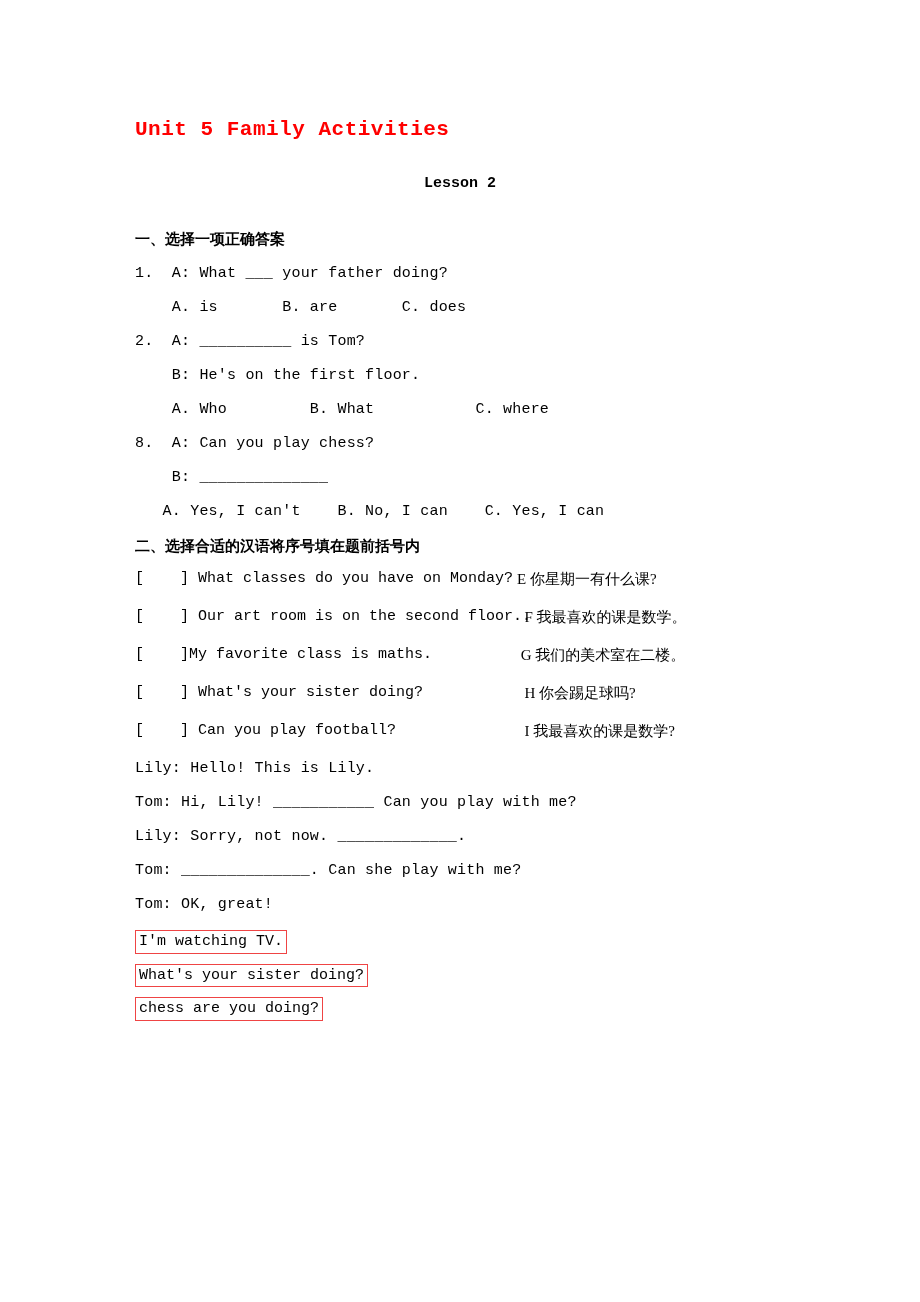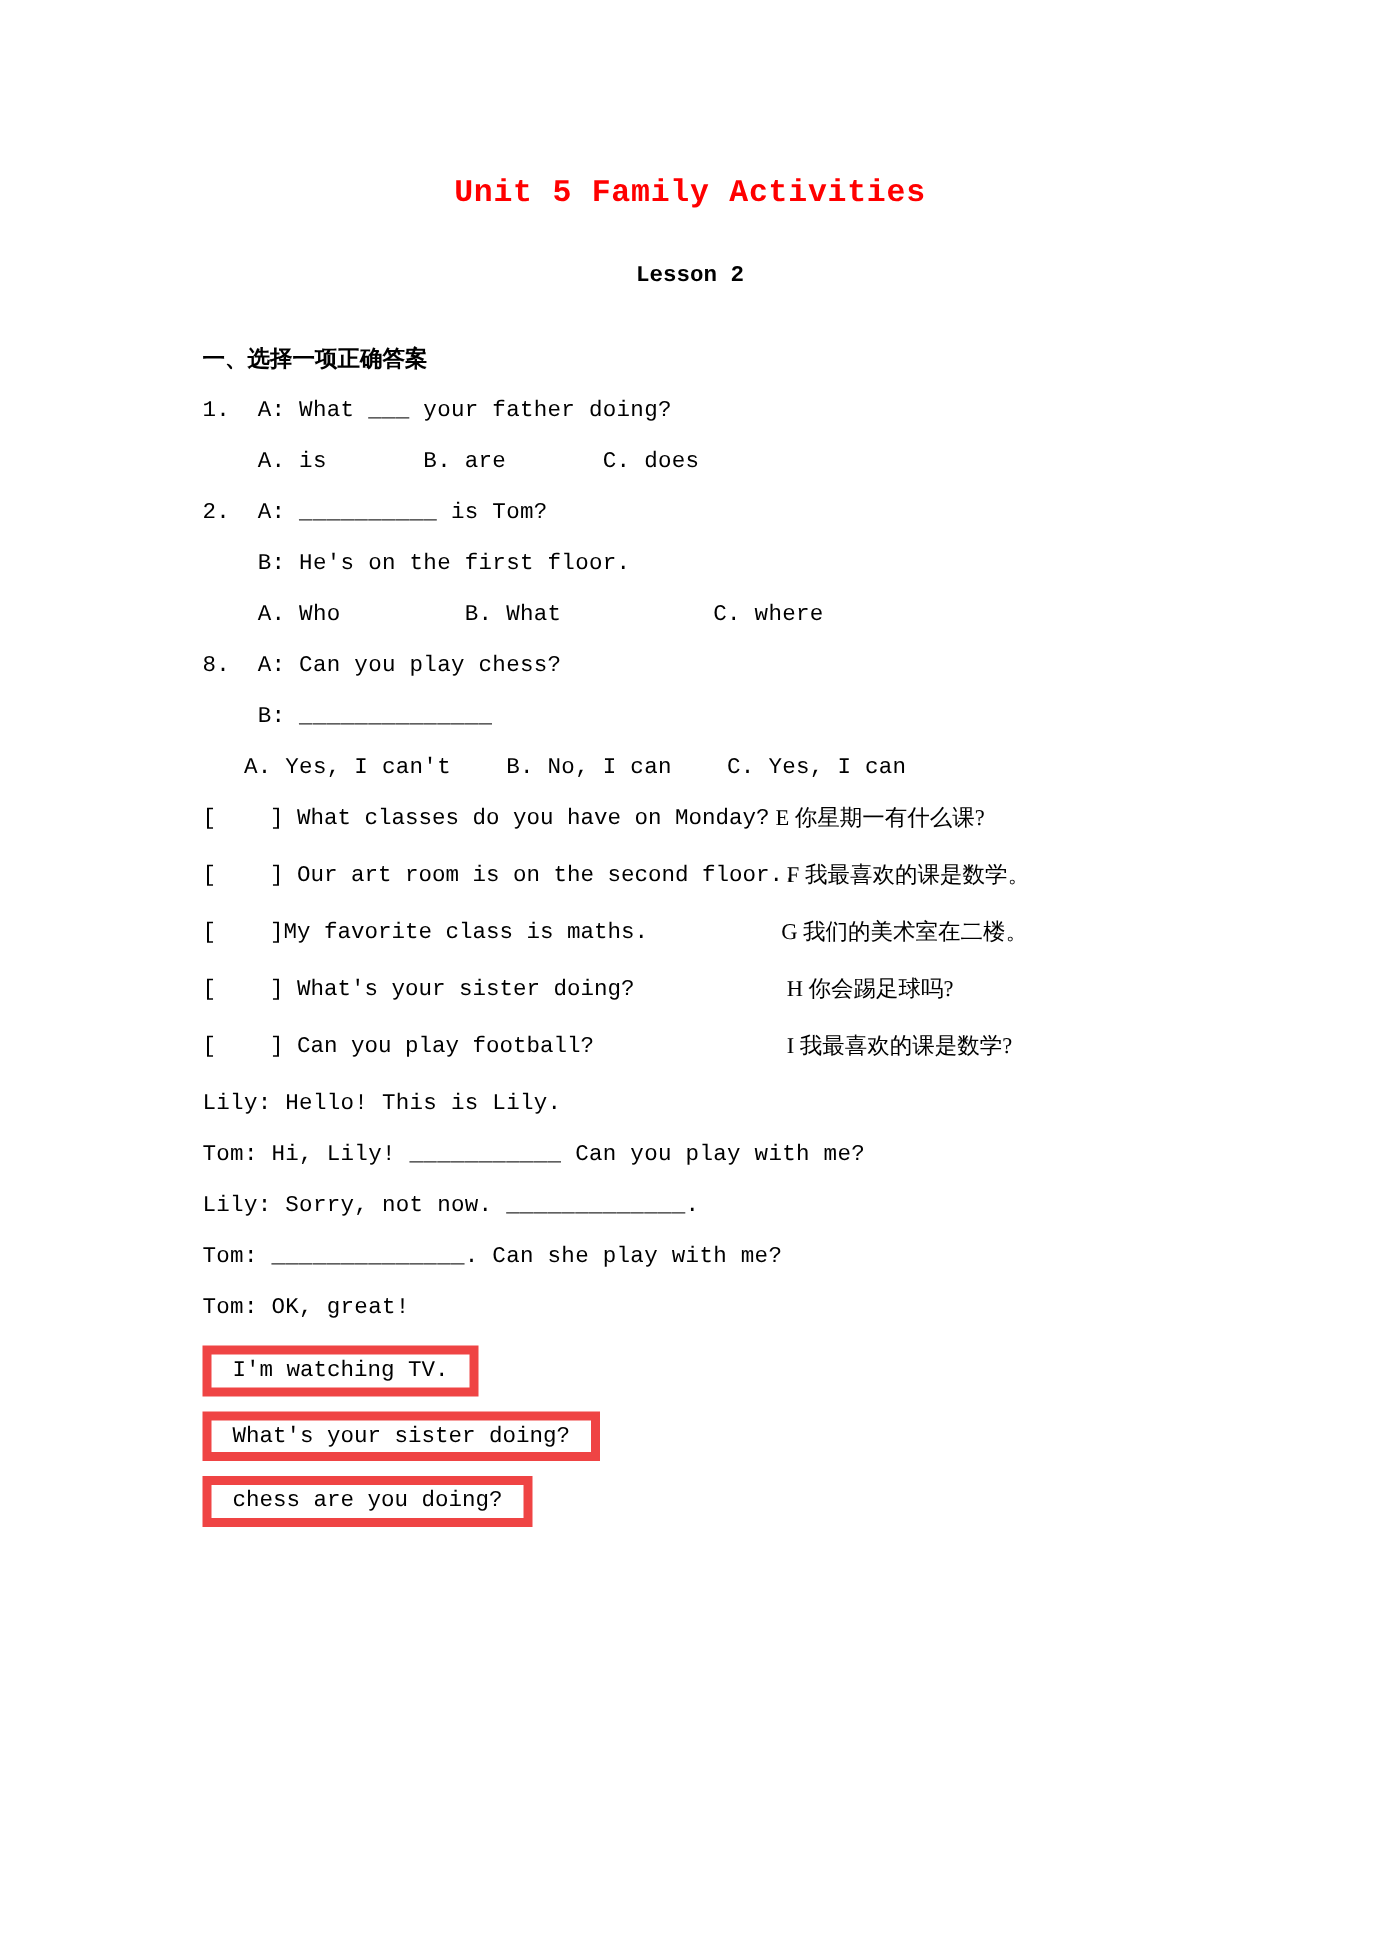--- a/index.html
+++ b/index.html
@@ -8,21 +8,21 @@
       margin: 0;
       padding: 0;
       width: 920px;
     }
     .page {
       padding: 118px 135px 100px 135px;
       box-sizing: border-box;
       width: 920px;
     }
     .title {
-      text-align: center;
+      text-align: left;
       color: #ff0000;
       font-family: "Courier New", monospace;
       font-weight: bold;
       font-size: 21px;
       margin-bottom: 34px;
       letter-spacing: 0.5px;
     }
     .subtitle {
       text-align: center;
       font-family: "Courier New", monospace;
@@ -57,24 +57,24 @@
       width: 382px;
       flex-shrink: 0;
       white-space: pre;
     }
     .match-right {
       font-family: "SimSun", "宋体", serif;
       white-space: pre;
     }
     .bank-item {
       display: inline-block;
-      border: 6px solid #ef4444;
+      border: 1px solid #ef4444;
       font-family: "Courier New", monospace;
       font-size: 15px;
-      padding: 1px 14px;
+      padding: 1px 3px;
       margin-bottom: 6px;
       line-height: 1.3;
     }
     .bank-wrap {
       margin-bottom: 4px;
     }
   </style>
 </head>
 <body>
 
@@ -86,20 +86,21 @@
   <div class="section-heading">一、选择一项正确答案</div>
   <div class="line">1.  A: What ___ your father doing?</div>
   <div class="line">    A. is       B. are       C. does</div>
   <div class="line">2.  A: __________ is Tom?</div>
   <div class="line">    B: He's on the first floor.</div>
   <div class="line">    A. Who         B. What           C. where</div>
   <div class="line">8.  A: Can you play chess?</div>
   <div class="line">    B: ______________</div>
   <div class="line">   A. Yes, I can't    B. No, I can    C. Yes, I can</div>
 
+  <div class="section-heading">二、选择合适的汉语将序号填在题前括号内</div>
   <div class="match-row">
     <div class="match-left">[    ] What classes do you have on Monday?</div>
     <div class="match-right">E 你星期一有什么课?</div>
   </div>
   <div class="match-row">
     <div class="match-left">[    ] Our art room is on the second floor..</div>
     <div class="match-right">  F 我最喜欢的课是数学。</div>
   </div>
   <div class="match-row">
     <div class="match-left">[    ]My favorite class is maths.</div>

